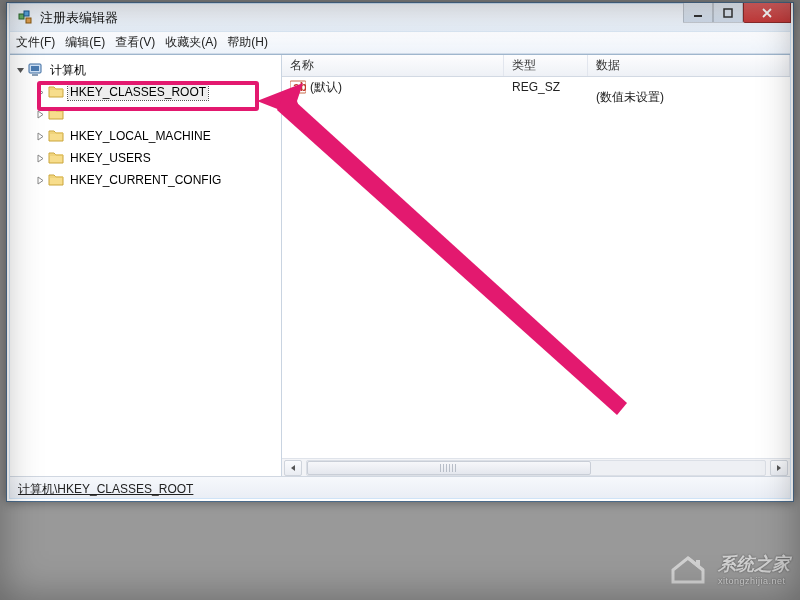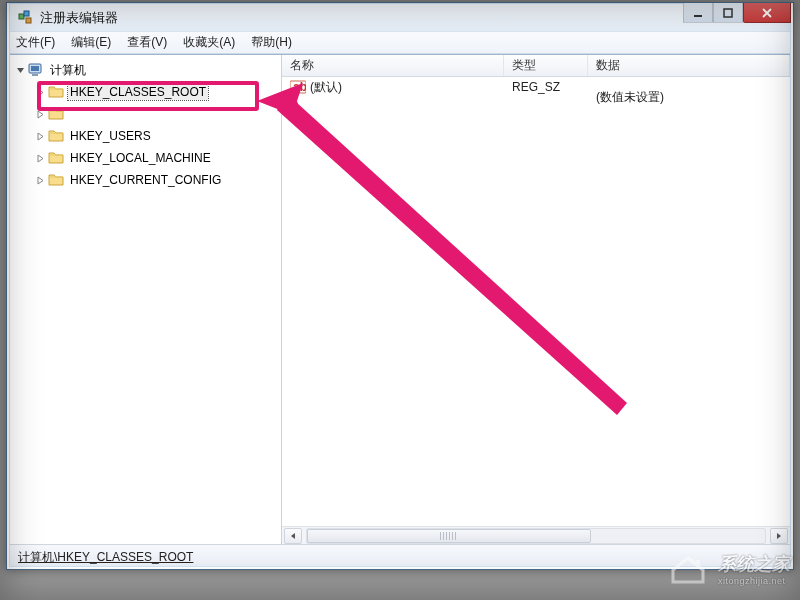--- a/index.html
+++ b/index.html
@@ -1,30 +1,30 @@
 <!DOCTYPE html>
 <html><head>
 <meta charset="utf-8">
 <style>
   * { box-sizing: border-box; margin: 0; padding: 0; font-family: "Microsoft YaHei", "Segoe UI", Tahoma, sans-serif; font-size: 12px; }
   body { background: #999; width: 800px; height: 600px; position: relative; overflow: hidden; }
-  .frame { position: absolute; left: 6px; top: 2px; width: 788px; height: 568px; background: #fff; border: 1px solid #4a6a8a; box-shadow: 0 0 10px rgba(0,0,0,.4); }
+  .frame { position: absolute; left: 6px; top: 2px; width: 788px; height: 500px; background: #fff; border: 1px solid #4a6a8a; box-shadow: 0 0 10px rgba(0,0,0,.4); }
   
   .inner { position: absolute; left: 2px; right: 2px; top: 0; bottom: 2px; border: 1px solid #cfe3f7; background: #f4f8fc; display: flex; flex-direction: column; }
   
   .titlebar { height: 28px; background: linear-gradient(#f7fbff,#e6eef8); display: flex; align-items: center; padding-left: 8px; position: relative; border-bottom: 1px solid #d9e6f3; }
   .titlebar .app-icon { width: 16px; height: 16px; margin-right: 6px; }
   .titlebar .title { color: #111; font-size: 13px; }
   .winbtns { position: absolute; top: -1px; right: -1px; display: flex; height: 20px; }
   .winbtn { width: 30px; height: 20px; display: flex; align-items: center; justify-content: center; border: 1px solid rgba(0,0,0,.15); border-top: none; }
   .winbtn.min, .winbtn.max { background: linear-gradient(#e8eef6,#cfdbe9); }
   .winbtn.close { width: 48px; background: linear-gradient(#e06363,#c43a3a); border-color: #8a2a2a; border-top-right-radius: 0; border-bottom-left-radius: 2px; }
   .winbtn svg { display:block; }
   
-  .menubar { height: 22px; background: linear-gradient(#fcfdff,#eef3fa); border-bottom: 1px solid #d0dbe8; display: flex; align-items: center; padding: 8px 6px; gap: 16px; }
+  .menubar { height: 22px; background: linear-gradient(#fcfdff,#eef3fa); border-bottom: 1px solid #d0dbe8; display: flex; align-items: center; padding: 8px 6px; gap: 10px; }
   .menubar .mi { color: #222; cursor: default; }
   
   .client { flex: 1; display: flex; border-top: 1px solid #9fb6cd; background: #fff; min-height: 0; }
   .tree-pane { width: 272px; border-right: 1px solid #c9d4e1; background: #fff; overflow: auto; padding: 4px 0; }
   .list-pane { flex: 1; display: flex; flex-direction: column; min-width: 0; }
   
   .tree ul { list-style: none; }
   .tree li { white-space: nowrap; }
   .row { display: flex; align-items: center; height: 22px; padding-left: 4px; }
   .row.depth1 { padding-left: 24px; }
@@ -158,35 +158,35 @@
                     <div class="row depth1">
                       <span class="exp">
                         <svg width="9" height="9" viewBox="0 0 9 9">
                           <path d="M2 1 L7 4.5 L2 8 Z" fill="none" stroke="#888" stroke-width="1"></path>
                         </svg>
                       </span>
                       <span class="ficon"><svg viewBox="0 0 16 16" width="16" height="16">
                           <path d="M1 3 h5 l2 2 h7 v8 h-14 z" fill="#f7dd8c" stroke="#caa53a"></path>
                           <path d="M1 5 h14" stroke="#e8c96a"></path>
                         </svg></span>
+                      <span class="label">HKEY_LOCAL_MACHINE</span>
+                    </div>
+                  </li>
+                  <li>
+                    <div class="row depth1">
+                      <span class="exp">
+                        <svg width="9" height="9" viewBox="0 0 9 9">
+                          <path d="M2 1 L7 4.5 L2 8 Z" fill="none" stroke="#888" stroke-width="1"></path>
+                        </svg>
+                      </span>
+                      <span class="ficon"><svg viewBox="0 0 16 16" width="16" height="16">
+                          <path d="M1 3 h5 l2 2 h7 v8 h-14 z" fill="#f7dd8c" stroke="#caa53a"></path>
+                          <path d="M1 5 h14" stroke="#e8c96a"></path>
+                        </svg></span>
                       <span class="label">HKEY_USERS</span>
-                    </div>
-                  </li>
-                  <li>
-                    <div class="row depth1">
-                      <span class="exp">
-                        <svg width="9" height="9" viewBox="0 0 9 9">
-                          <path d="M2 1 L7 4.5 L2 8 Z" fill="none" stroke="#888" stroke-width="1"></path>
-                        </svg>
-                      </span>
-                      <span class="ficon"><svg viewBox="0 0 16 16" width="16" height="16">
-                          <path d="M1 3 h5 l2 2 h7 v8 h-14 z" fill="#f7dd8c" stroke="#caa53a"></path>
-                          <path d="M1 5 h14" stroke="#e8c96a"></path>
-                        </svg></span>
-                      <span class="label">HKEY_LOCAL_MACHINE</span>
                     </div>
                   </li>
                   <li>
                     <div class="row depth1">
                       <span class="exp">
                         <svg width="9" height="9" viewBox="0 0 9 9">
                           <path d="M2 1 L7 4.5 L2 8 Z" fill="none" stroke="#888" stroke-width="1"></path>
                         </svg>
                       </span>
                       <span class="ficon"><svg viewBox="0 0 16 16" width="16" height="16">

